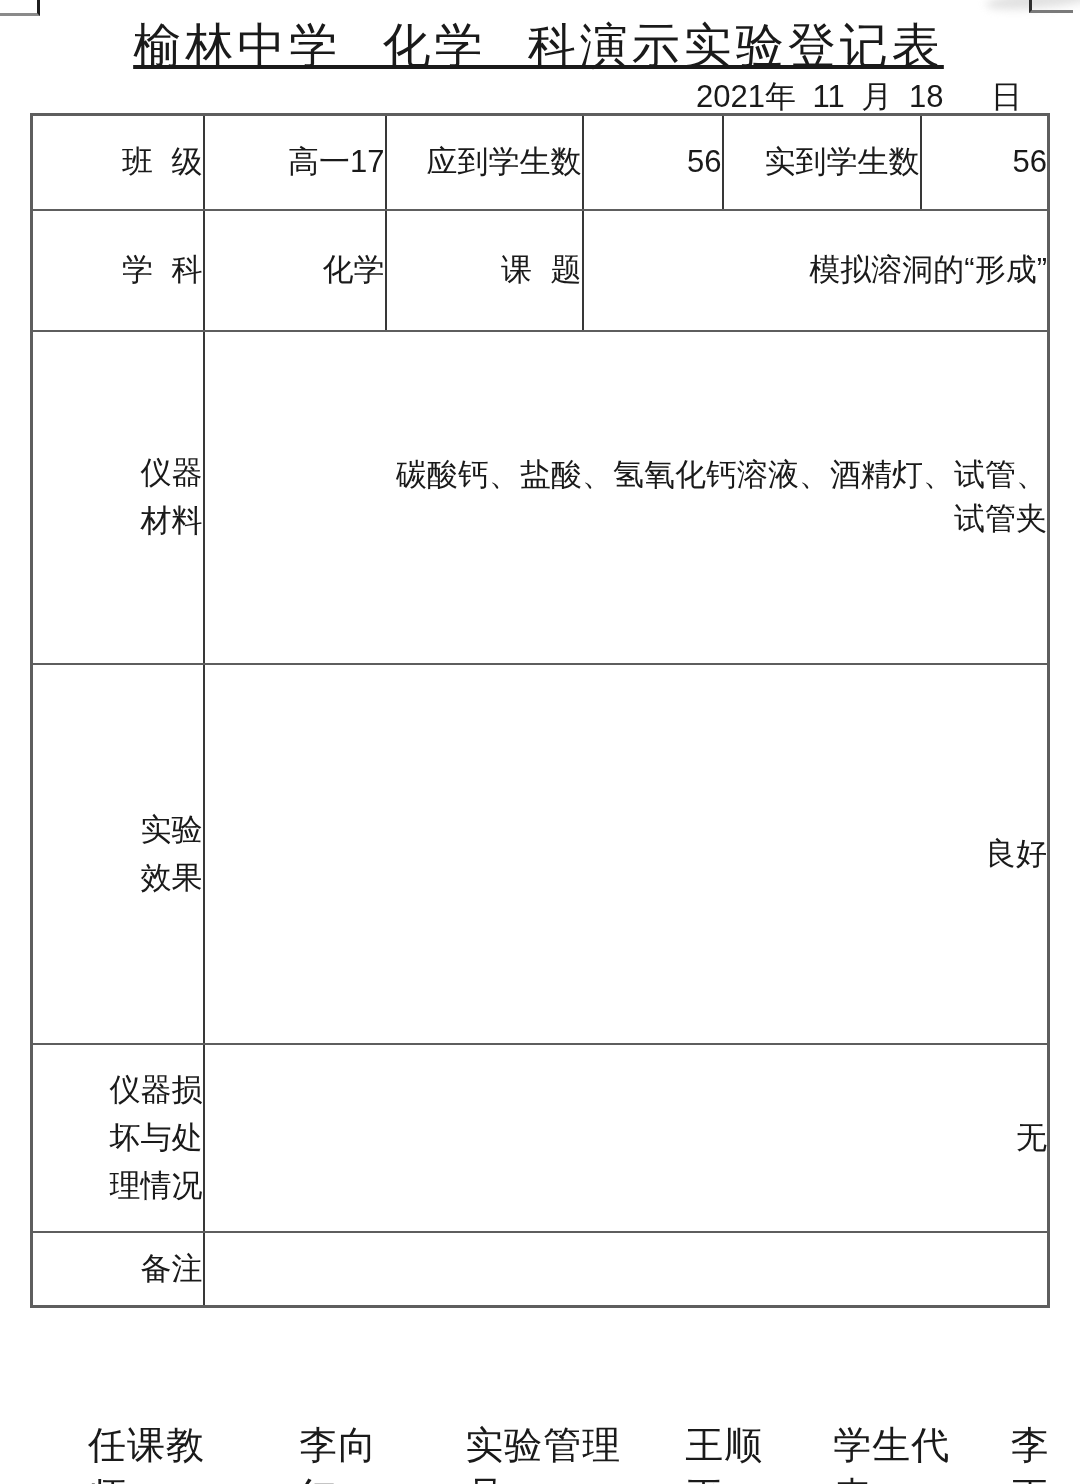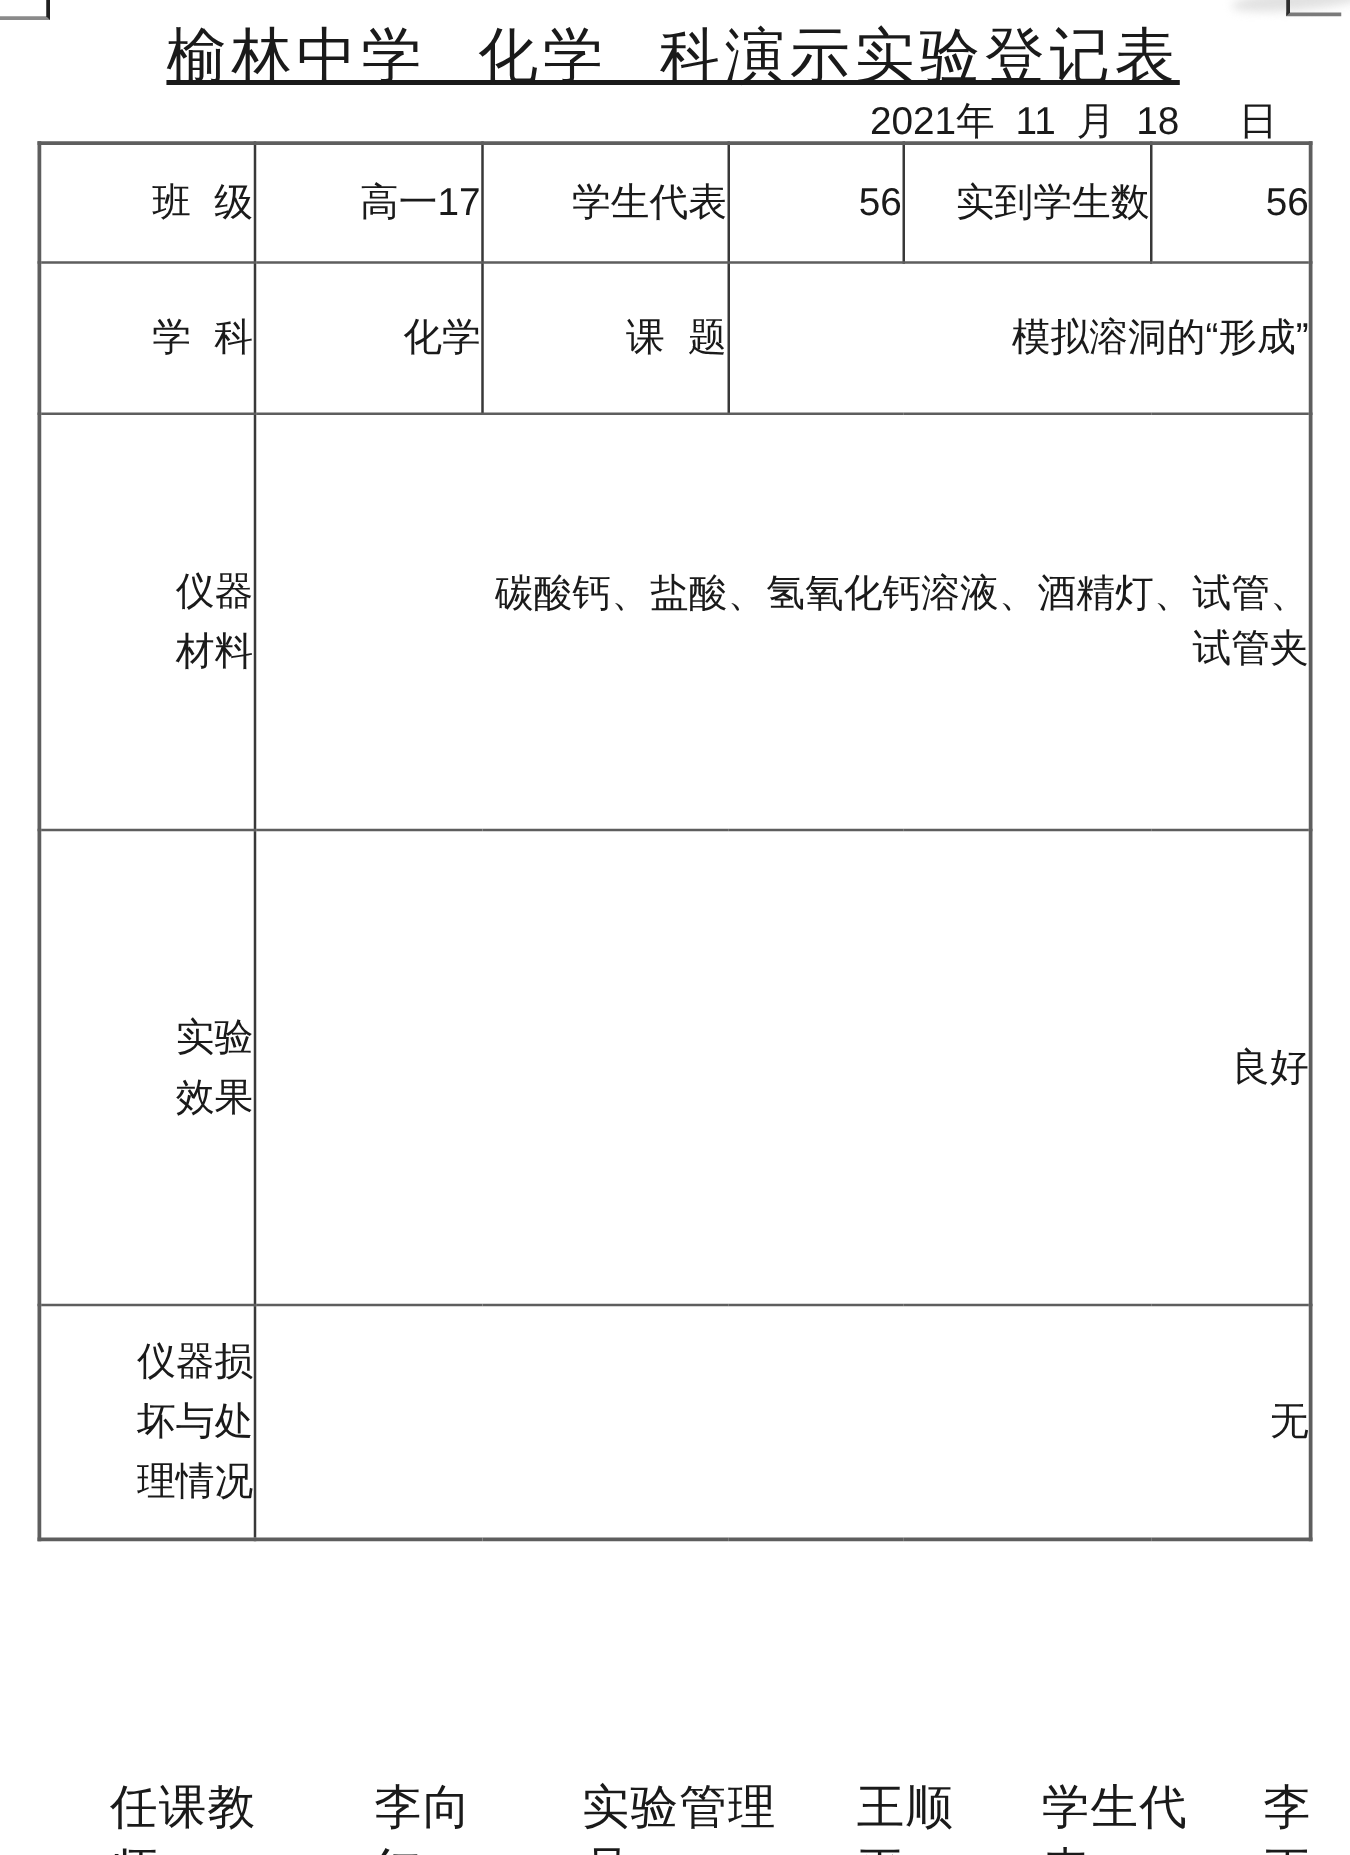--- a/index.html
+++ b/index.html
@@ -117,21 +117,21 @@
     <col style="width:182px">
     <col style="width:197px">
     <col style="width:140px">
     <col style="width:198px">
     <col style="width:128px">
   </colgroup>
   <tbody>
     <tr class="r1">
       <td class="cjk-space">班 级</td>
       <td>高一17</td>
-      <td>学生代表</td>
+      <td>应到学生数</td>
       <td>56</td>
       <td>实到学生数</td>
       <td>56</td>
     </tr>
     <tr class="r2">
       <td class="cjk-space">学 科</td>
       <td>化学</td>
       <td class="cjk-space">课 题</td>
       <td colspan="3">模拟溶洞的“形成”</td>
     </tr>
@@ -153,20 +153,24 @@
       <td colspan="5" class="result-content">良好</td>
     </tr>
     <tr class="r5">
       <td class="label-lines">
         <span>仪器损</span>
         <span>坏与处</span>
         <span>理情况</span>
       </td>
       <td colspan="5" class="damage-content">无</td>
     </tr>
+    <tr class="r6">
+      <td>备注</td>
+      <td colspan="5"></td>
+    </tr>
   </tbody>
 </table>
 
 <div class="footer-line">
   <span>任课教师：</span>
   <span class="gap-a">李向红</span>
   <span class="gap-b">实验管理员：</span>
   <span class="gap-c">王顺平</span>
   <span class="gap-d">学生代表：</span>
   <span class="gap-e">李正</span>

